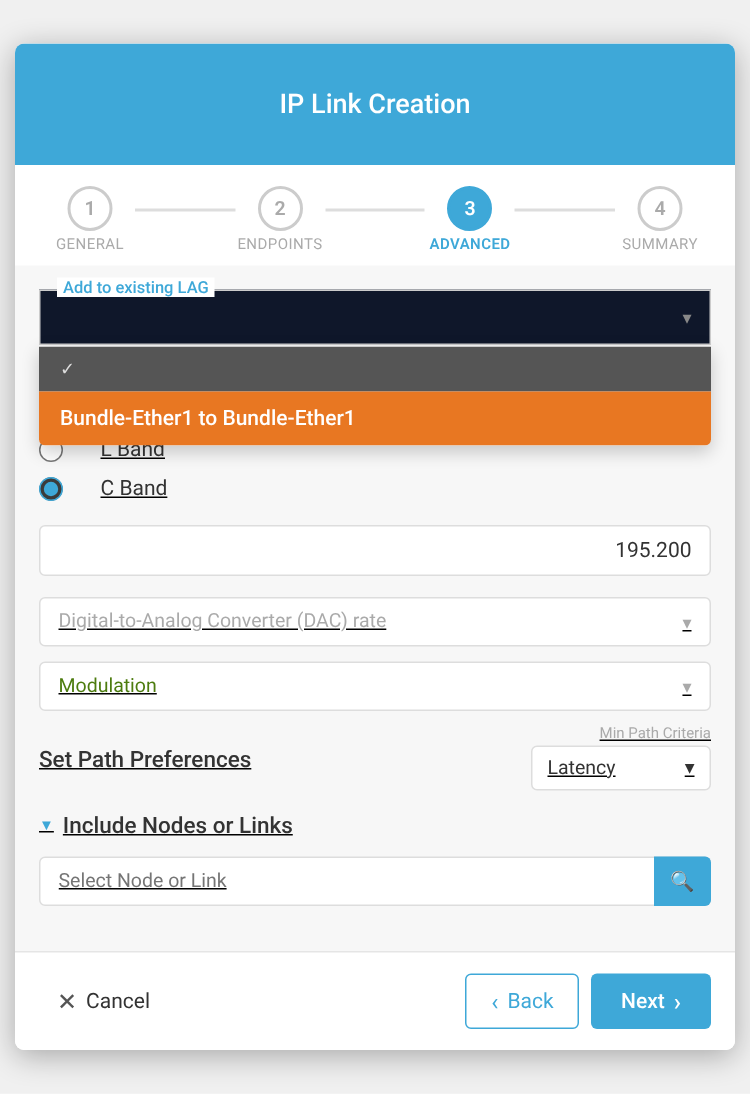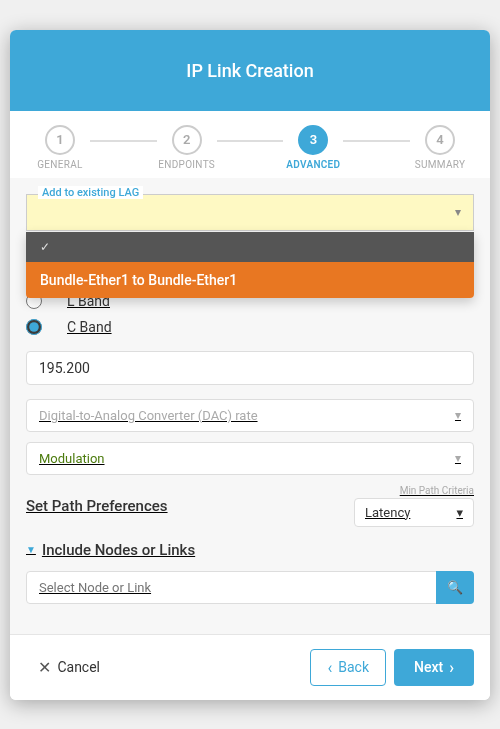--- a/index.html
+++ b/index.html
@@ -86,20 +86,21 @@
 
     .text-input {
       width: 100%;
       border: 1px solid #ddd;
       border-radius: 4px;
       padding: 8px 12px;
       font-size: 14px;
       color: #333;
       background: #fff;
       outline: none;
+      text-align: right;
     }
 
     .select-field {
       width: 100%;
       border: 1px solid #ddd;
       border-radius: 4px;
       padding: 8px 12px;
       font-size: 13px;
       color: #aaa;
       background: #fff;
@@ -331,21 +332,21 @@
     }
 
     .lag-outer {
       position: relative;
       margin-bottom: 16px;
     }
 
     .lag-border {
       border: 1px solid #ccc;
       border-radius: 0;
-      background: #fef9c3;
+      background: #0f172a;
     }
 
     .lag-label-top {
       position: absolute;
       top: -8px;
       left: 12px;
       background: #fff;
       padding: 0 4px;
       font-size: 11px;
       color: #3ea8d8;

